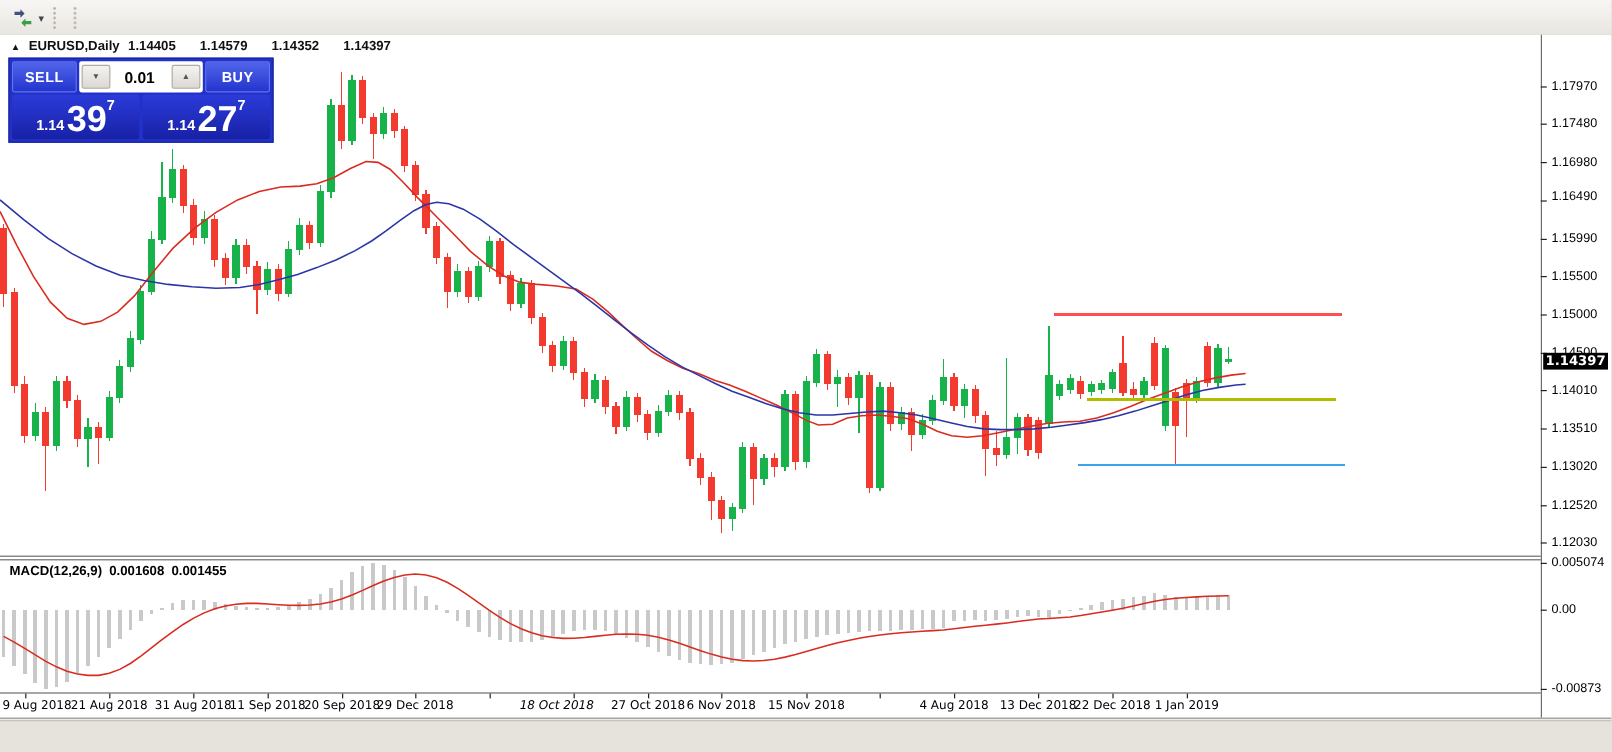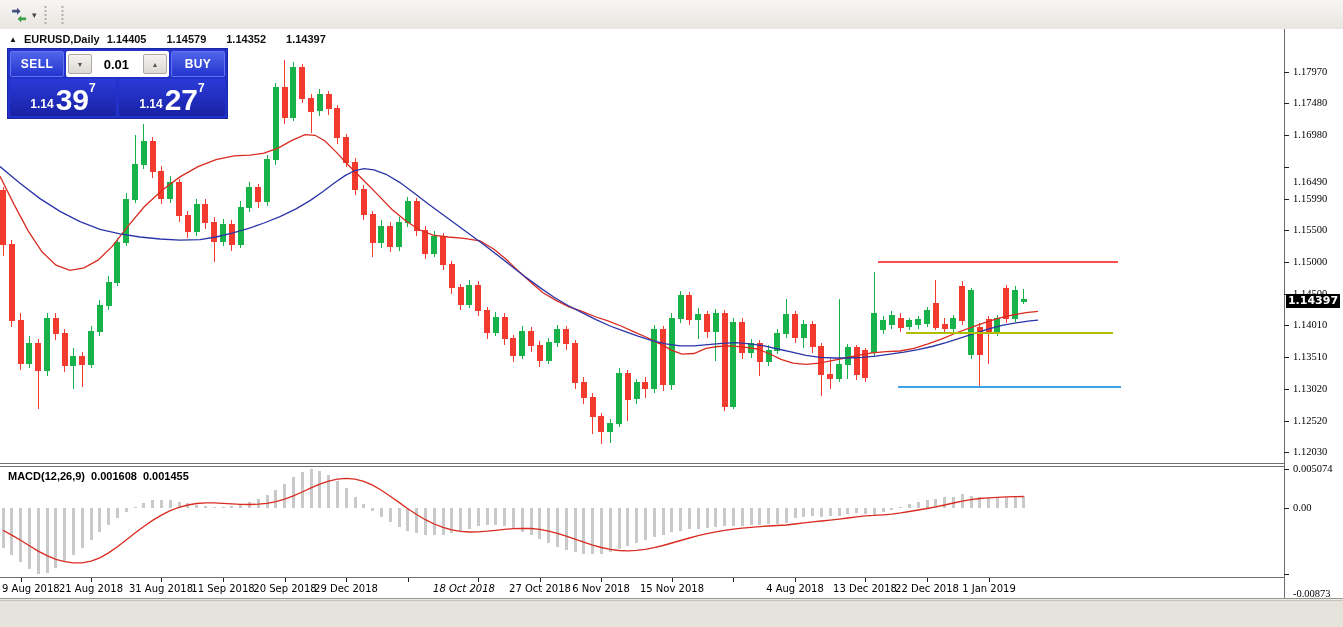--- a/index.html
+++ b/index.html
@@ -18,21 +18,21 @@
   .caret{font-size:9px;color:#444;margin-left:4px;}
   
   #chartbg{position:absolute;left:0;top:29px;width:1343px;height:569px;background:#fff;}
   #title{position:absolute;left:9px;top:33px;font-size:11px;font-weight:bold;color:#111;display:flex;gap:7px;align-items:center;}
   #title .tri{font-size:8px;}
   svg{position:absolute;}
   
   .hline-frame{position:absolute;left:0;height:1px;background:#6e6e6e;}
   #axis-vline{position:absolute;left:1284px;top:29px;width:1px;height:569px;background:#6e6e6e;}
   .px-tick{position:absolute;left:1284px;width:5px;height:1px;background:#222;}
-  .px-label{position:absolute;left:1293px;font-family:Liberation Serif, serif;font-size:10.5px;color:#000;white-space:nowrap;}
+  .px-label{position:absolute;left:1293px;font-family:Liberation Sans, sans-serif;font-size:10.5px;color:#000;white-space:nowrap;}
   #price-tag{position:absolute;left:1286px;width:54px;height:14px;background:#000;color:#fff;
              font-family:"DejaVu Sans",sans-serif;font-size:11px;font-weight:bold;text-align:center;line-height:14px;}
   .date-tick{position:absolute;width:1px;height:4px;background:#222;top:578px;}
   .date-label{position:absolute;top:583px;font-family:"DejaVu Sans",sans-serif;font-size:10px;color:#000;white-space:nowrap;}
   #macd-label{position:absolute;left:8px;top:470px;font-size:11px;font-weight:bold;color:#000;display:flex;gap:6px;}
   
   #panel{position:absolute;left:7px;top:48px;width:221px;background:#2231C9;padding:2px;box-sizing:border-box;
          border:1px solid #1a25a0;}
   #panel .row1{display:flex;gap:2px;height:26px;}
   .trade-btn{flex:0 0 52px;display:flex;align-items:center;justify-content:center;color:#fff;
@@ -463,21 +463,21 @@
   <div class="hline-frame" style="top:598px;width:1343px;background:#98958f;"></div>
 
   <div id="axis-labels">
       <div class="px-tick" style="top: 72px;"></div>
       <div class="px-label" style="top: 66px;">1.17970</div>
       <div class="px-tick" style="top: 103px;"></div>
       <div class="px-label" style="top: 97px;">1.17480</div>
       <div class="px-tick" style="top: 135px;"></div>
       <div class="px-label" style="top: 129px;">1.16980</div>
       <div class="px-tick" style="top: 167px;"></div>
-      <div class="px-label" style="top: 176px;">1.16490</div>
+      <div class="px-label" style="top: 158px;">1.16490</div>
       <div class="px-tick" style="top: 199px;"></div>
       <div class="px-label" style="top: 193px;">1.15990</div>
       <div class="px-tick" style="top: 230px;"></div>
       <div class="px-label" style="top: 224px;">1.15500</div>
       <div class="px-tick" style="top: 262px;"></div>
       <div class="px-label" style="top: 256px;">1.15000</div>
       <div class="px-tick" style="top: 294px;"></div>
       <div class="px-label" style="top: 288px;">1.14500</div>
       <div class="px-tick" style="top: 325px;"></div>
       <div class="px-label" style="top: 319px;">1.14010</div>
@@ -487,21 +487,21 @@
       <div class="px-label" style="top: 383px;">1.13020</div>
       <div class="px-tick" style="top: 421px;"></div>
       <div class="px-label" style="top: 415px;">1.12520</div>
       <div class="px-tick" style="top: 452px;"></div>
       <div class="px-label" style="top: 446px;">1.12030</div>
       <div class="px-tick" style="top: 469px;"></div>
       <div class="px-label" style="top: 463px;">0.005074</div>
       <div class="px-tick" style="top: 508px;"></div>
       <div class="px-label" style="top: 502px;">0.00</div>
       <div class="px-tick" style="top: 574px;"></div>
-      <div class="px-label" style="top: 588px;">-0.00873</div>
+      <div class="px-label" style="top: 568px;">-0.00873</div>
     </div>
   <div id="price-tag" style="top: 294px;">1.14397</div>
   <div id="date-labels">
       <div class="date-tick" style="left: 21px;"></div>
       <div class="date-label" style="left: 2px;">9 Aug 2018</div>
       <div class="date-tick" style="left: 91px;"></div>
       <div class="date-label" style="left: 91px; transform: translateX(-50%);">21 Aug 2018</div>
       <div class="date-tick" style="left: 161px;"></div>
       <div class="date-label" style="left: 161px; transform: translateX(-50%);">31 Aug 2018</div>
       <div class="date-tick" style="left: 223px;"></div>

